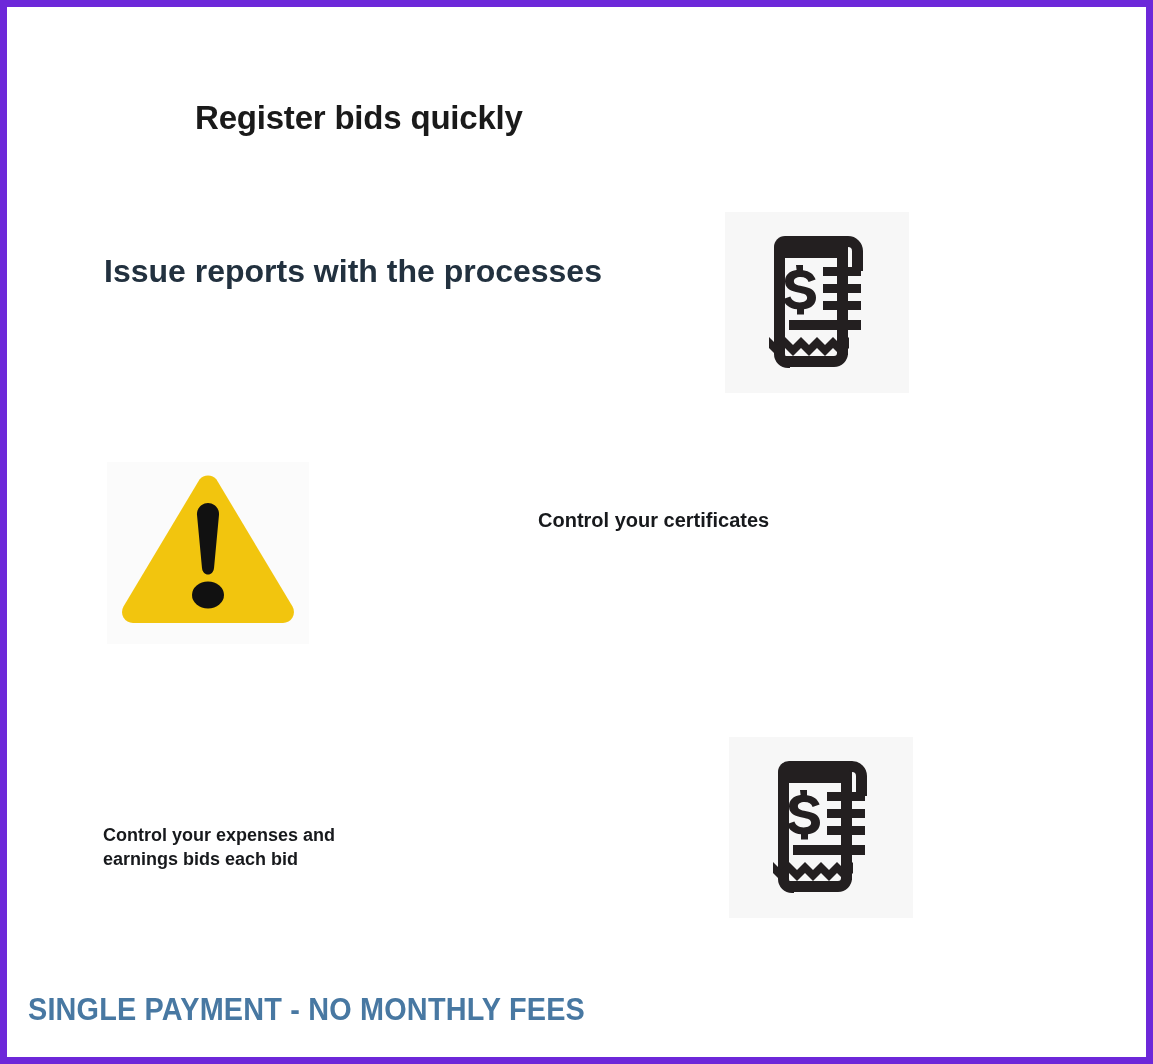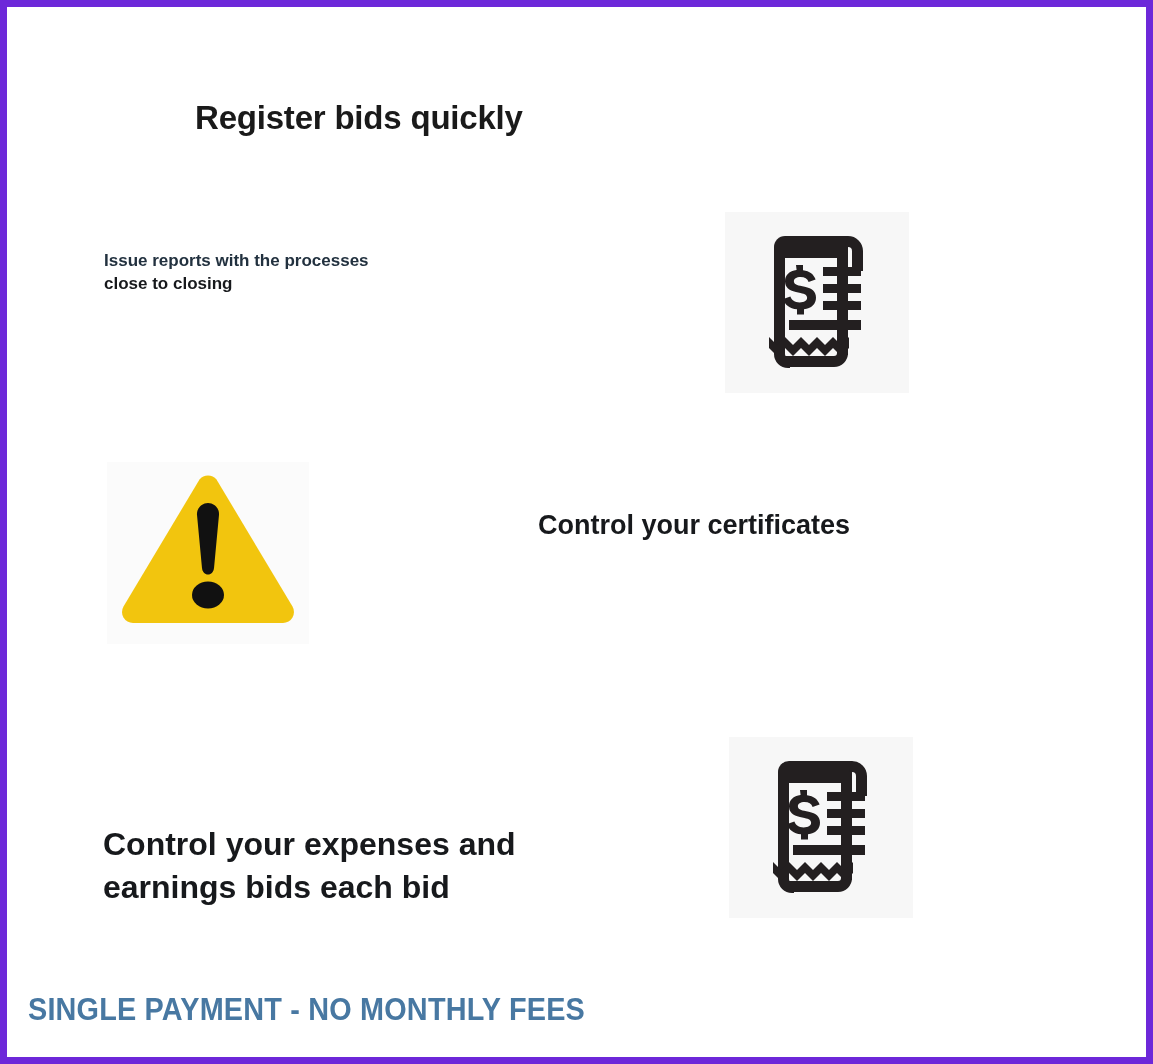--- a/index.html
+++ b/index.html
@@ -41,38 +41,38 @@
   }
   .feature-text .line {
     display: block;
     white-space: nowrap;
   }
 
   
   .feature-1 {
     left: 97px;
     top: 243px;
-    font-size: 17px;
+    font-size: 32px;
   }
   .feature-1 .line-1 { color: #22313f; }
   .feature-1 .line-2 { color: #17191c; }
 
   
   .feature-2 {
     left: 531px;
     top: 500px;
-    font-size: 27px;
+    font-size: 20px;
     color: #17191c;
   }
 
   
   .feature-3 {
     left: 96px;
     top: 816px;
-    font-size: 32px;
+    font-size: 18px;
     color: #17191c;
   }
 
   
   .icon-tile {
     position: absolute;
     background: #f7f7f7;
     display: flex;
     align-items: center;
     justify-content: center;
@@ -120,21 +120,20 @@
 </style>
 </head>
 <body>
 
 <div class="page">
 
   <div class="slide-title">Register bids quickly</div>
 
   <div class="feature-text feature-1">
     <span class="line line-1">Issue reports with the processes</span>
-    <span class="line line-2">close to closing</span>
   </div>
 
   <div class="icon-tile receipt-1">
     <span>
       <svg width="146" height="148" viewBox="0 0 146 148" aria-hidden="true">
         <g fill="#231f20">
 
           <path d="M30 18 h74 v11 H41 v84 H30 z"></path>
 
           <path d="M30 18 a11 11 0 0 1 11 -11 h63 v11 h-63 a0 0 0 0 0 0 0 z"></path>

